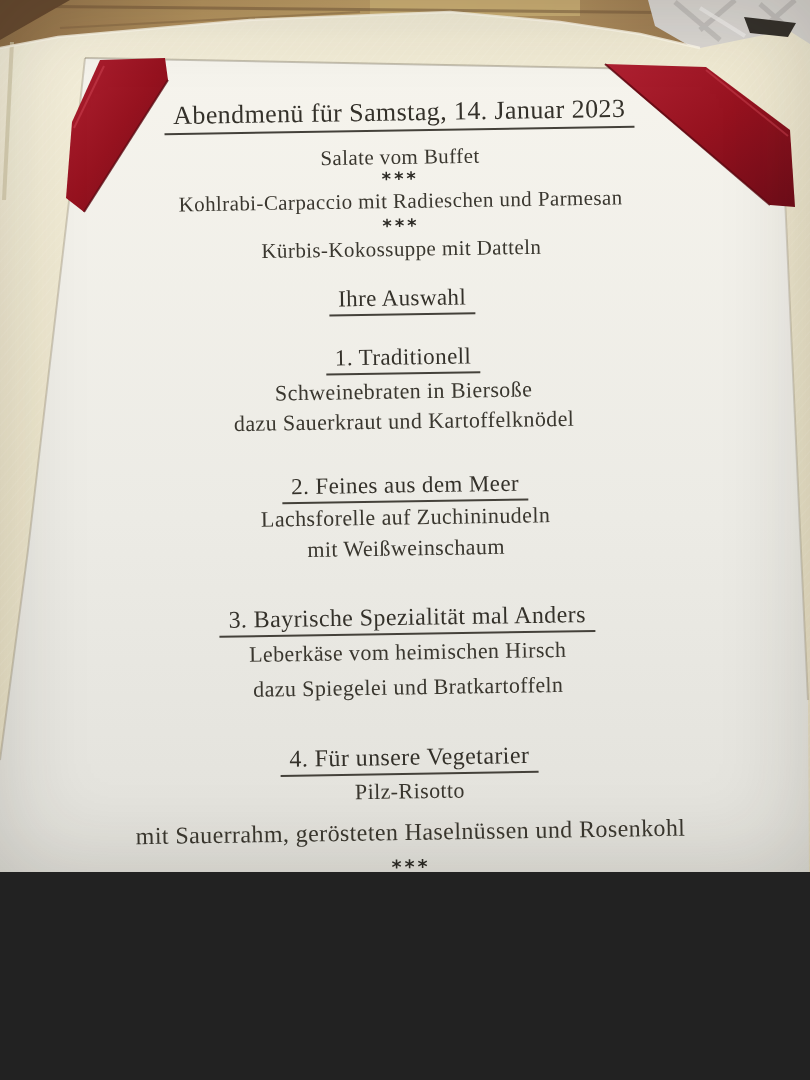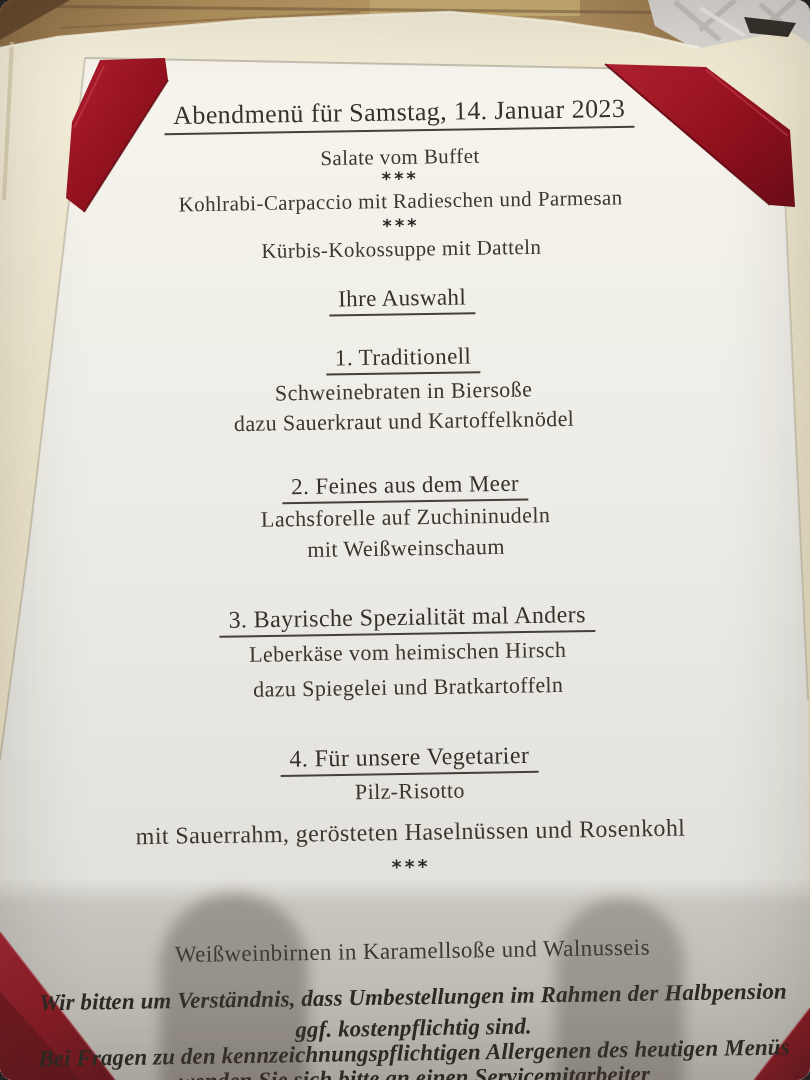--- a/index.html
+++ b/index.html
@@ -1,18 +1,18 @@
 <!DOCTYPE html>
 <html><head>
 <meta charset="utf-8">
 <style>
   html,body { margin:0; padding:0; background:#222; }
   #scene {
-    position:relative; width:810px; height:1080px; overflow:hidden;
-    font-family:"Liberation Serif", serif; background:#ece5cd;border-radius:13px;
+    position:relative; width:810px; height:872px; overflow:hidden;
+    font-family:"Liberation Serif", serif; background:#ece5cd;
   }
   #bg-svg { position:absolute; left:0; top:0; width:810px; height:1080px; }
   #text-layer {
     position:absolute; left:0; top:0; width:810px; height:1080px;
     transform:rotate(-0.9deg); transform-origin:430px 480px;
   }
   .line {
     position:absolute; left:-15px; right:-15px; text-align:center;
     transform:translateY(-50%); white-space:nowrap;
     color:#3a372f; font-size:21px; letter-spacing:0.4px;

